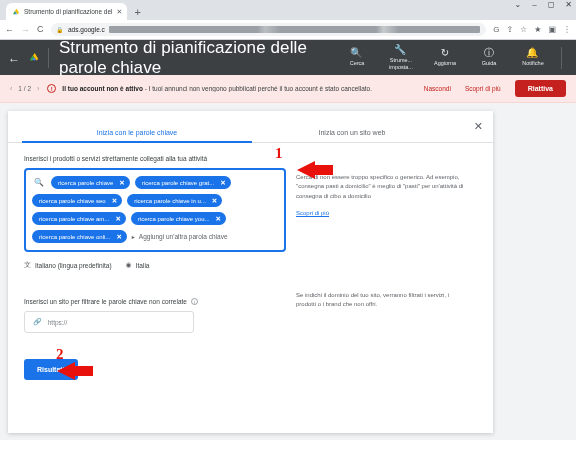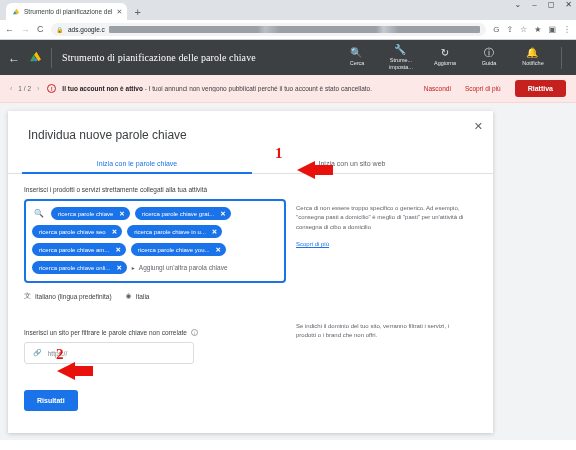--- a/index.html
+++ b/index.html
@@ -62,21 +62,21 @@
   .tool-icons span { font-size: 8px; color: #5f6368; line-height: 1; }
 
   
   .ads-header {
     height: 35px; background: #3c4043; display: flex; align-items: center;
     padding: 0 8px; position: relative;
   }
   .back-arrow { color: #e8eaed; font-size: 12px; margin-right: 9px; line-height: 1; }
   .ads-logo { width: 13px; height: 13px; margin-right: 9px; position: relative; }
   .vdiv { width: 1px; height: 20px; background: #5f6368; margin-right: 10px; }
-  .ads-title { color: #ffffff; font-size: 10px; letter-spacing: .1px; font-family: Liberation Serif, serif; }
+  .ads-title { color: #ffffff; font-size: 17px; letter-spacing: .1px; }
   .header-actions {
     margin-left: auto; display: flex; align-items: center; gap: 0px;
   }
   .hact {
     width: 44px; display: flex; flex-direction: column; align-items: center;
     gap: 2px; color: #e8eaed;
   }
   .hact .ic { font-size: 10px; line-height: 1; }
   .hact .lb {
     font-size: 5.5px; line-height: 1.15; text-align: center;
@@ -294,21 +294,20 @@
     <div class="bn-right">
       <span class="bn-link">Nascondi</span>
       <span class="bn-link">Scopri di più</span>
       <button class="bn-btn">Riattiva</button>
     </div>
   </div>
 
   <div class="modal-wrap">
     <div class="modal">
       <span class="modal-close">✕</span>
-      <div class="modal-title">Individua nuove parole chiave</div>
 
       <div class="tabs">
         <div class="tabitem t1 active">Inizia con le parole chiave</div>
         <div class="tabitem t2">Inizia con un sito web</div>
       </div>
 
       <div class="modal-body">
 
         <div class="col-left">
           <div class="field-label">Inserisci i prodotti o servizi strettamente collegati alla tua attività</div>

